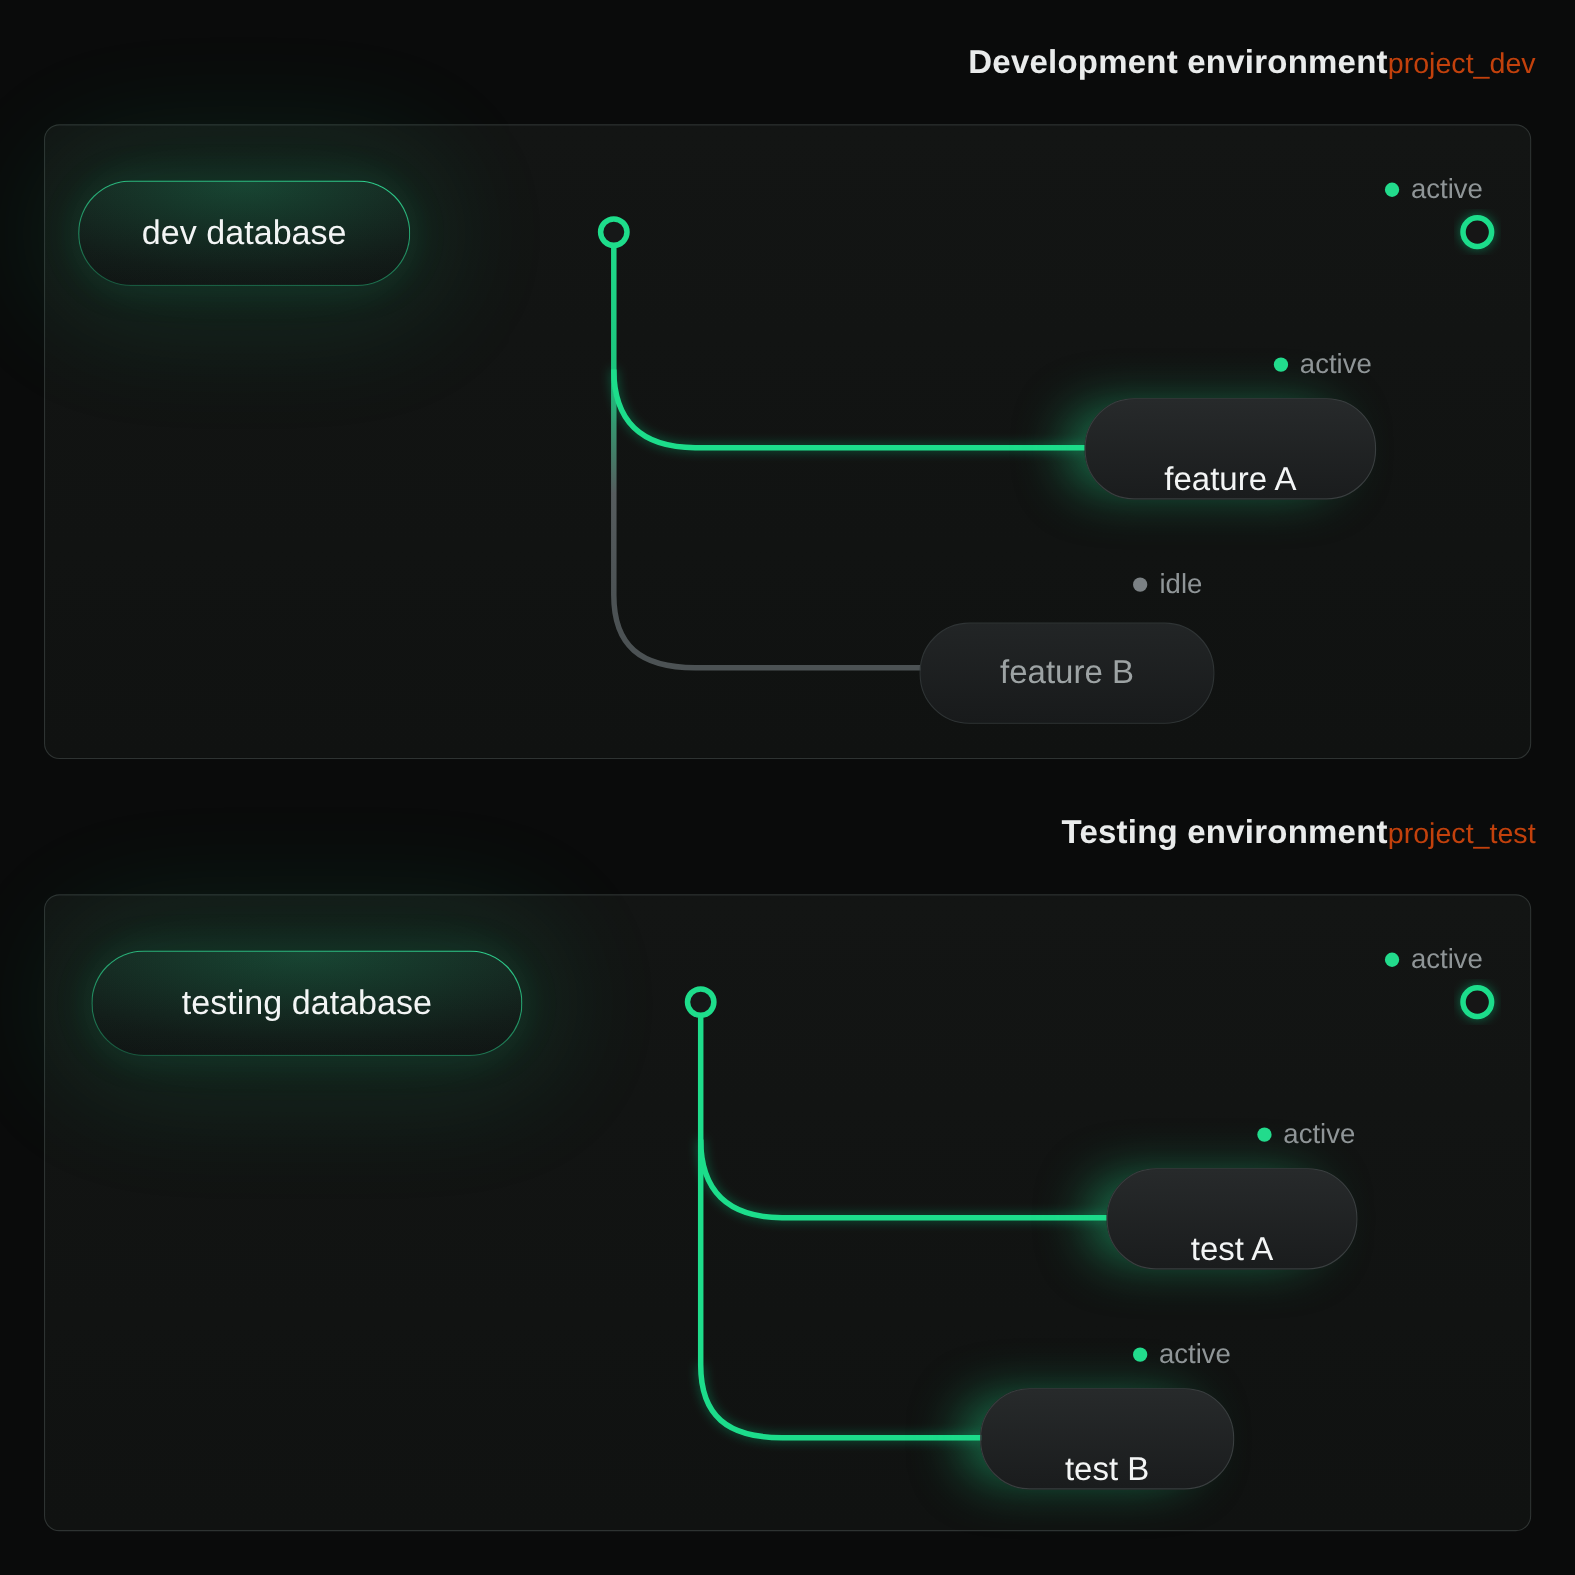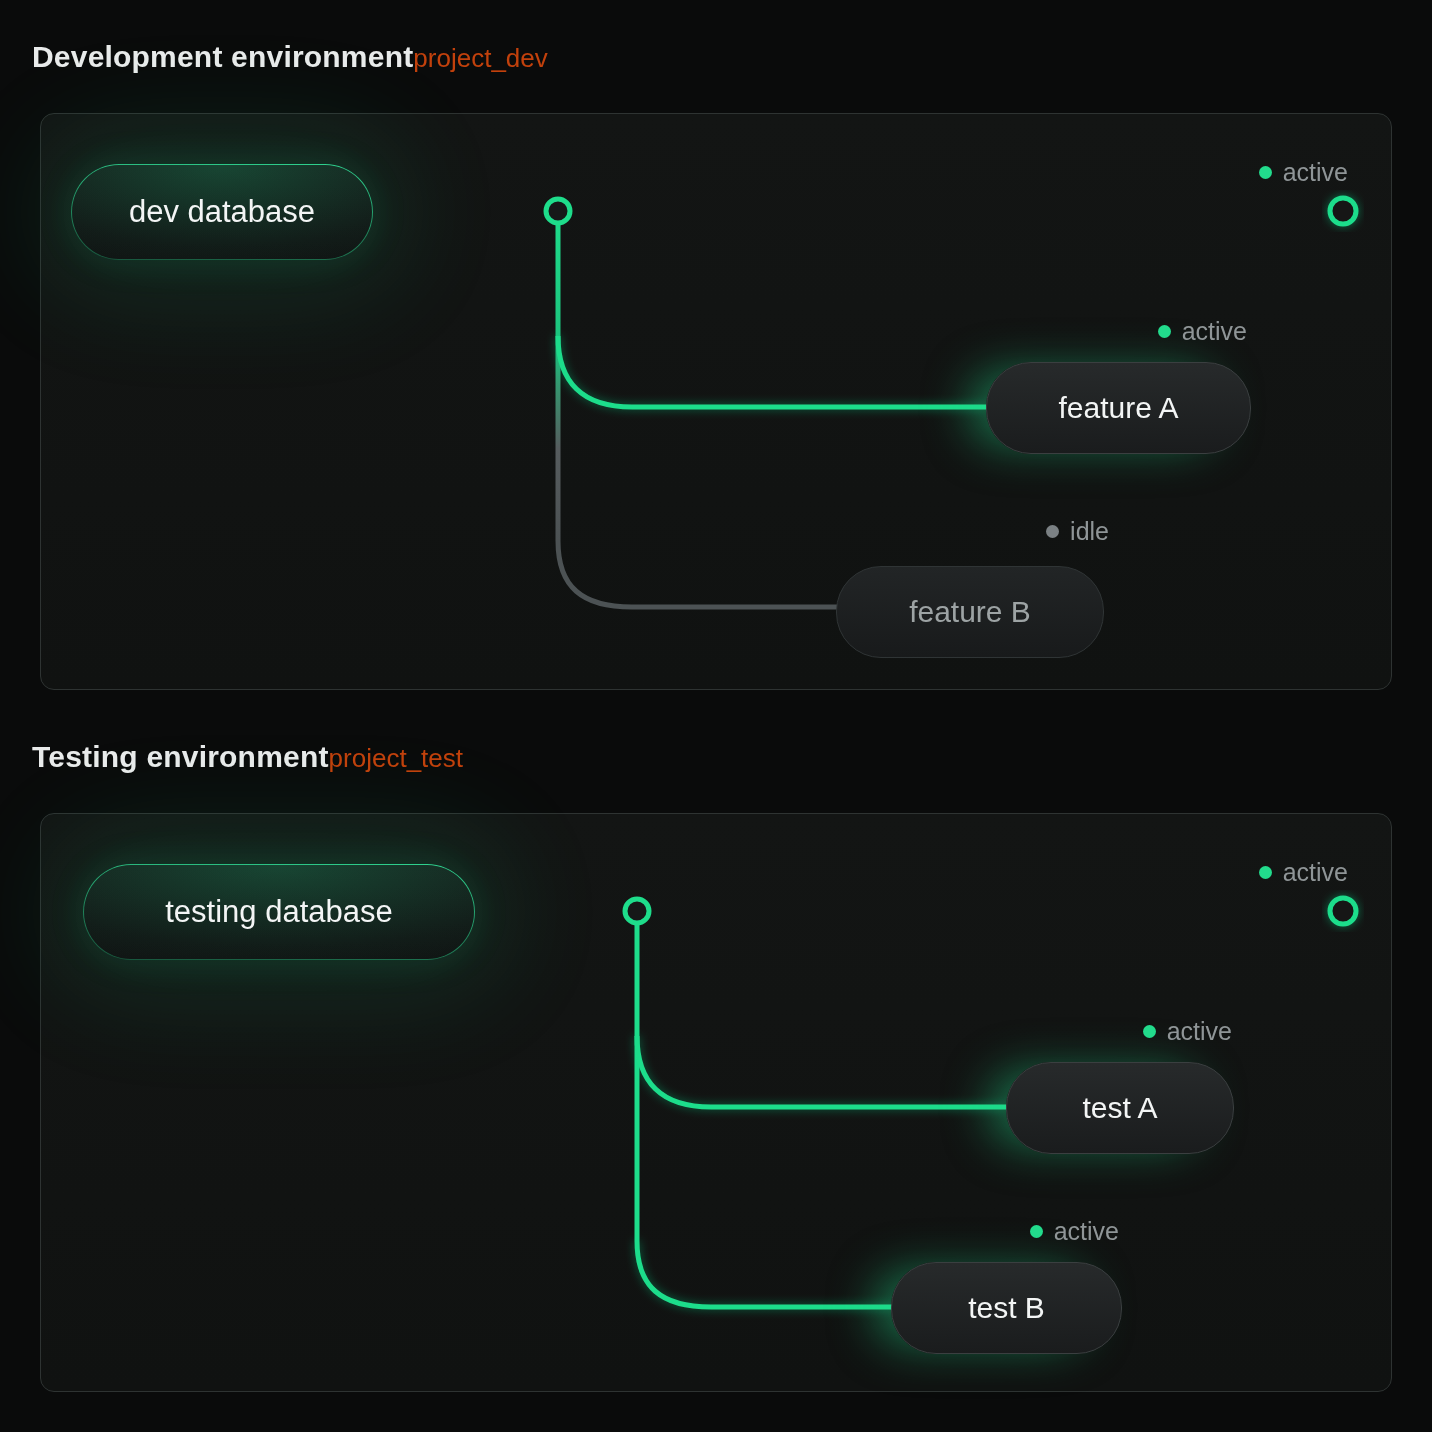--- a/index.html
+++ b/index.html
@@ -1,22 +1,22 @@
 <!DOCTYPE html>
 <html><head>
 <meta charset="utf-8">
 <style>
   html,body { margin:0; padding:0; background:#0a0b0b; }
   .stage {
     position:relative; width:1432px; height:1432px; overflow:hidden;
     background:#0a0b0b; font-family:"Liberation Sans", sans-serif;
   }
   .section-header {
-    position:absolute; left:32px; width:1352px;
-    display:flex; justify-content:flex-start; align-items:baseline;
+    position:absolute; left:44px; width:1352px;
+    display:flex; justify-content:flex-end; align-items:baseline;
   }
   .section-title { font-size:30px; font-weight:700; color:#e9ebeb; letter-spacing:.2px; }
   .project-label { font-size:26px; font-weight:400; color:#c2410c; }
   .panel {
     position:absolute; left:40px; width:1350px;
     background:linear-gradient(180deg,#131514,#101211);
     border:1px solid #2e3332; border-radius:14px;
   }
   .graph { position:absolute; left:0; top:0; }
   .pill {
@@ -30,21 +30,21 @@
       radial-gradient(130% 160% at 50% 0%, rgba(32,205,132,.26), rgba(32,205,132,.05) 55%, rgba(0,0,0,0) 78%) padding-box,
       linear-gradient(180deg,#151717,#101212) padding-box,
       linear-gradient(185deg, rgba(49,224,152,.95), rgba(31,160,108,.45)) border-box;
     box-shadow: 0 0 110px 30px rgba(31,216,138,.13), 0 0 34px 4px rgba(31,216,138,.10);
   }
   .branch-pill {
     height:90px; border-radius:45px; font-size:30px;
     background:linear-gradient(180deg,#272a2b,#1a1c1d);
     border:1px solid #3a3f40;
   }
-  .branch-pill.connected { box-shadow:-26px 0 46px -10px rgba(31,216,138,.5); }
+  .branch-pill.connected { box-shadow:-26px 0 46px -10px rgba(31,216,138,.5);align-items:flex-end; }
   .branch-pill.idle {
     color:#9da3a4; border-color:#2f3435;
     background:linear-gradient(180deg,#222526,#181a1b);
   }
   .status {
     position:absolute; display:flex; align-items:center; gap:11px;
     font-size:25px; color:#8f9597; height:32px;justify-content:center;
   }
   .status .dot { width:13px; height:13px; border-radius:50%; background:#22db8c; flex:0 0 auto; }
   .status.idle .dot { background:#7b8184; }
@@ -95,21 +95,21 @@
     </div>
 
     <div class="status" style="right:43px; top:42px;">
       <span class="dot"></span>
       <span>active</span>
     </div>
     <div class="status" style="right:144px; top:201px;">
       <span class="dot"></span>
       <span>active</span>
     </div>
-    <div class="status idle" style="right:282px; top:401px;">
+    <div class="status idle" style="right:298px; top:401px;">
       <span class="dot"></span>
       <span>idle</span>
     </div>
   </div>
 
   <div class="section-header" style="top:740px;">
     <div class="section-title">Testing environment</div>
     <div class="project-label">project_test</div>
   </div>
 

